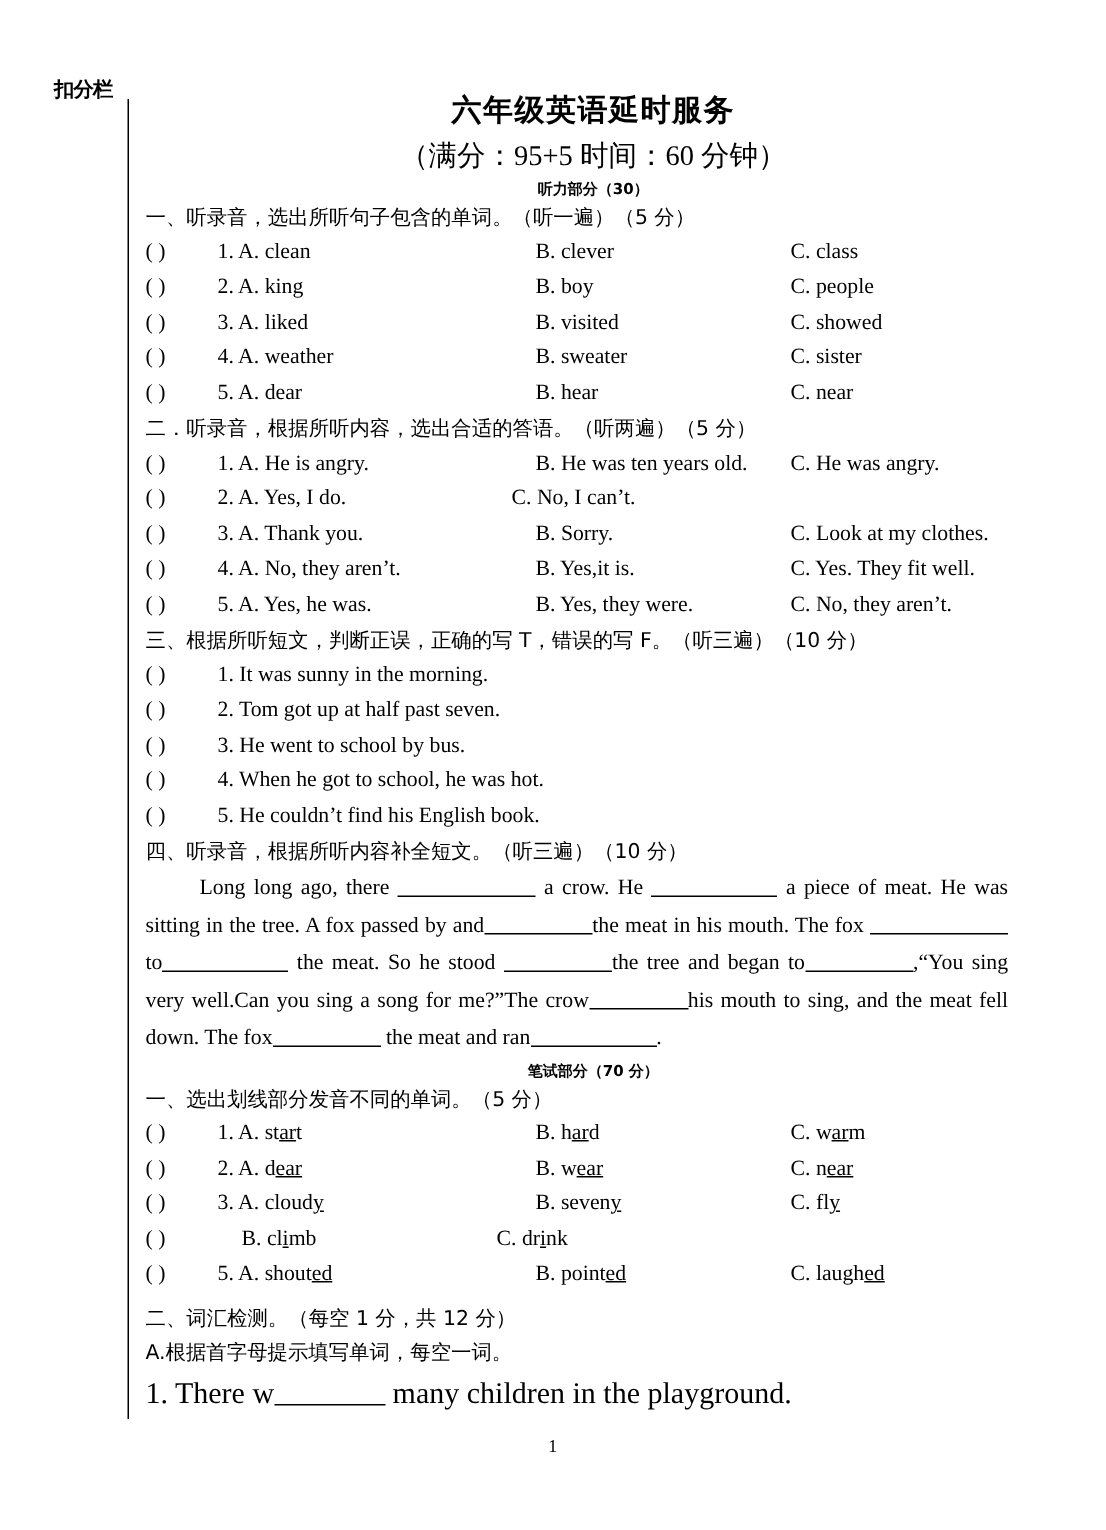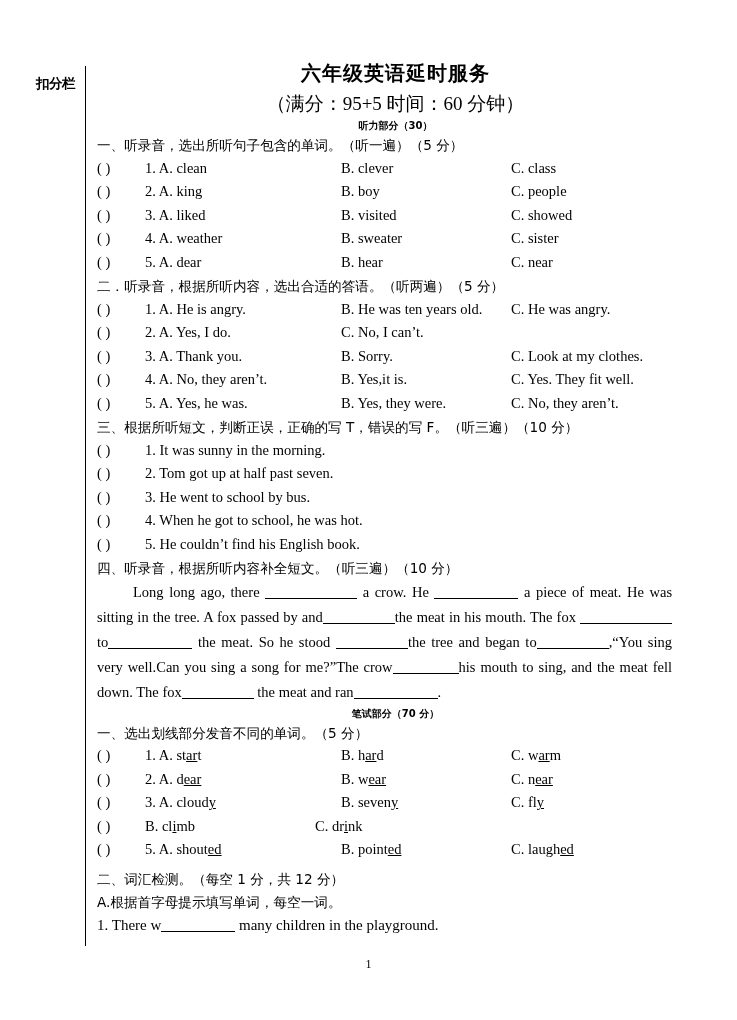--- a/index.html
+++ b/index.html
@@ -20,21 +20,21 @@
     position: relative;
     width: 737px;
     height: 1020px;
     box-sizing: border-box;
   }
 
   
   .deduct-box {
     position: absolute;
     left: 36px;
-    top: 76px;
+    top: 53px;
     width: 50px;
     font-size: 13.5px;
     font-weight: bold;
     font-family: "DejaVu Sans", "Liberation Sans", sans-serif;
     line-height: 1.1;
     letter-spacing: -0.5px;
     white-space: nowrap;
   }
   .deduct-rule {
     position: absolute;
@@ -91,21 +91,21 @@
     display: flex;
     font-size: 14.5px;
     line-height: 1.62;
     white-space: nowrap;
   }
   .q-paren {
     width: 48px;
     flex: 0 0 48px;
   }
   .q-a  { flex: 0 0 196px; }
-  .q-b  { flex: 0 0 170px; }
+  .q-b  { flex: 0 0 170px; margin-left: 16px; }
   .q-c  { flex: 1 1 auto; }
 
   
   .tf-row {
     display: flex;
     font-size: 14.5px;
     line-height: 1.62;
     white-space: nowrap;
   }
   .tf-text { flex: 1 1 auto; }
@@ -129,21 +129,21 @@
   .b-xl { width: 92px; }
   .b-lg { width: 84px; }
   .b-md { width: 72px; }
   .b-sm { width: 66px; }
 
   .u { text-decoration: underline; text-underline-offset: 1px; }
 
   .fill-line { width: 74px; display:inline-block; border-bottom:1.1px solid #000; height:0.95em; margin-bottom:-2px; }
 
   .vocab-line {
-    font-size: 15px;
+    font-size: 20px;
     line-height: 1.66;
     white-space: nowrap;
   }
 
   .page-no {
     position: absolute;
     left: 0;
     top: 957px;
     width: 737px;
     text-align: center;

